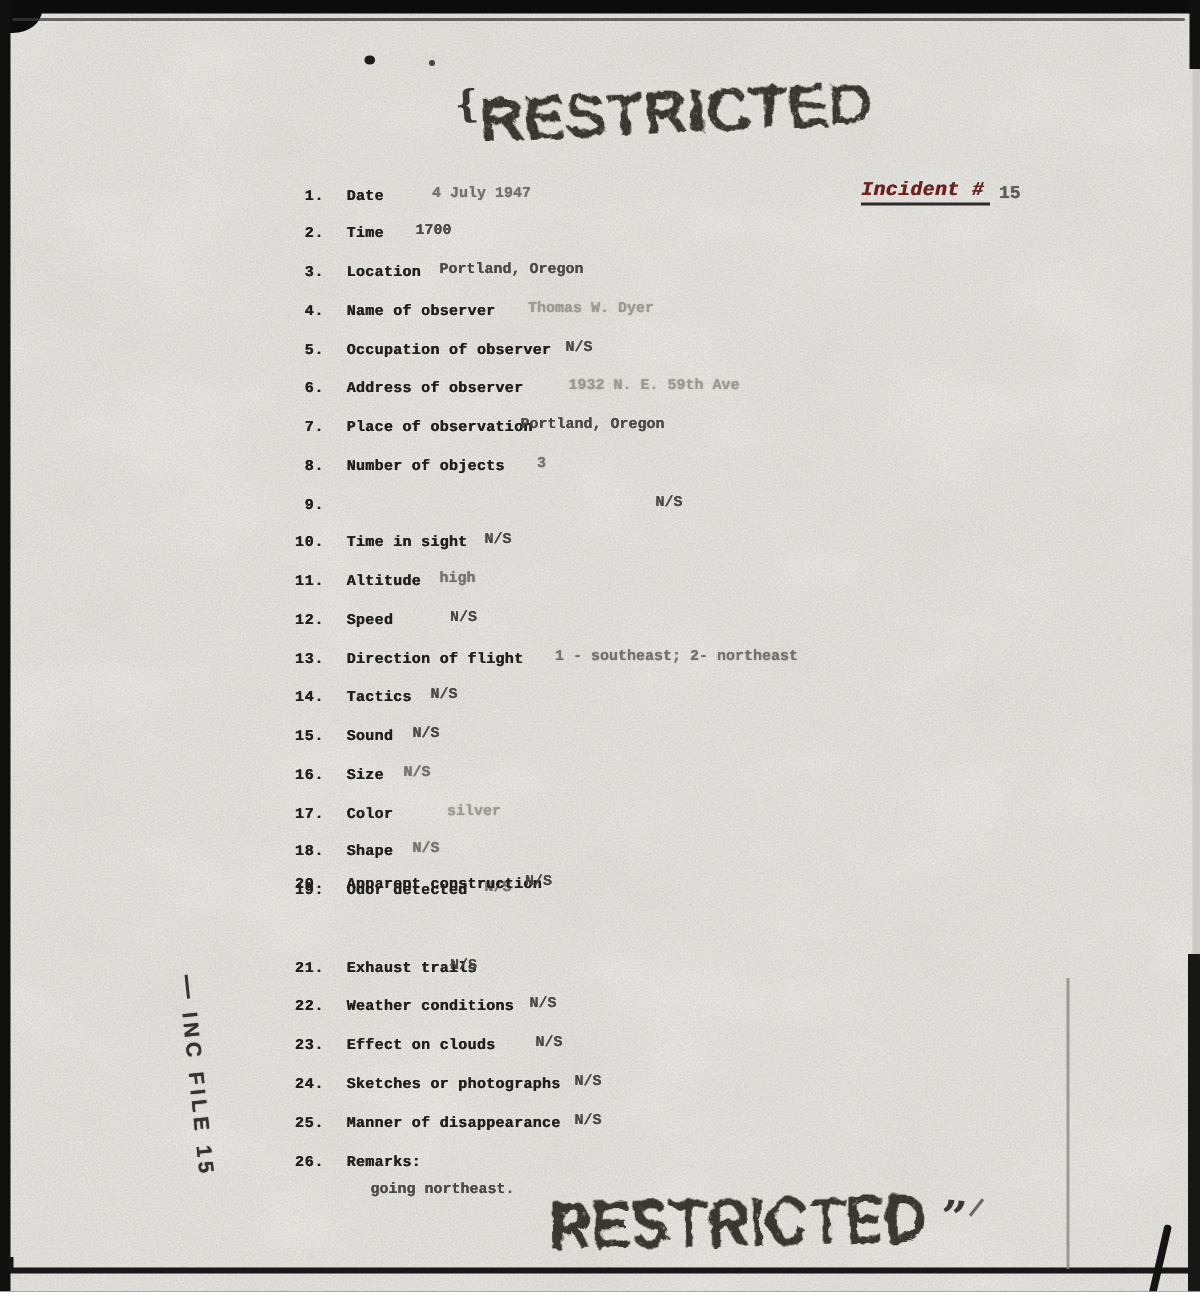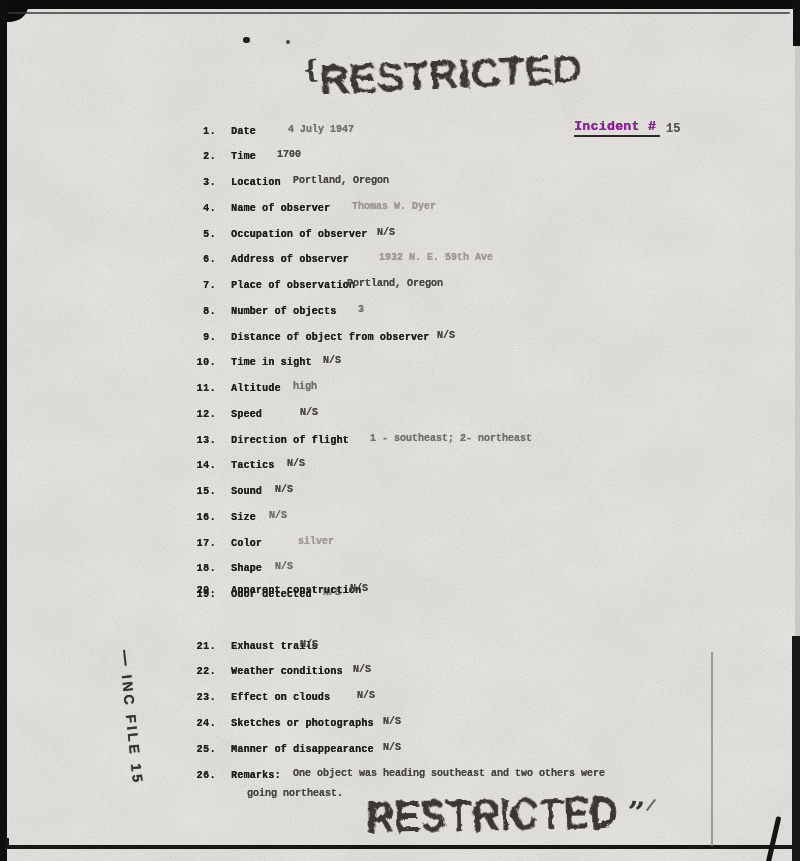--- a/index.html
+++ b/index.html
@@ -22,22 +22,22 @@
   .dot-1{left:243px;top:37px;width:7px;height:6px;background:#1d1d1d;border-radius:45%;}
   .dot-2{left:286px;top:40px;width:4px;height:4px;background:#454545;border-radius:50%;}
   .slash-small{left:650px;top:798px;width:2px;height:14px;background:#6a6864;transform:rotate(38deg);}
   .slash-big{left:771px;top:816px;width:5px;height:48px;background:#141414;transform:rotate(13deg);border-radius:2px;}
 
   
   .title{left:269px;top:97px;font-size:10px;font-weight:700;letter-spacing:.35px;color:#191919;
          text-shadow:.35px 0 0 #191919;white-space:pre;}
   .paren{left:303px;top:55px;font-size:25px;font-weight:700;color:#3b3936;font-family:"DejaVu Serif",serif;
          transform:rotate(-4deg);}
-  .incident-label{left:574px;top:119px;font-size:13px;font-weight:700;letter-spacing:.4px;color:#a21caf;
-         text-shadow:.4px 0 0 #21201d;border-bottom:2.5px solid #2a2a2a;padding:0 4px 1px 0;}
+  .incident-label{left:574px;top:119px;font-size:13px;font-weight:700;letter-spacing:.4px;color:#7f1d1d;
+         text-shadow:.4px 0 0 #21201d;border-bottom:2.5px solid #2a2a2a;padding:0 4px 1px 0;font-style:italic;}
   .incident-number{left:666px;top:122px;font-size:12px;font-weight:700;color:#5d5b57;
          text-shadow:0 0 .6px #5d5b57;}
 
   
   .stamp-top{left:312px;top:46px;transform:rotate(-2.6deg);}
   .stamp-bottom{left:360px;top:782px;transform:rotate(-1.2deg);}
   .stamp-text{font-family:"Liberation Sans",sans-serif;font-weight:700;fill:#2b2924;fill-opacity:.92;}
   .side-mark{left:627px;top:795px;font-size:30px;font-weight:700;color:#3a3834;transform:rotate(6deg);
          font-family:"DejaVu Serif",serif;}
   .margin-stamp{left:132px;top:649px;transform:rotate(84deg);transform-origin:0 0;display:flex;
@@ -153,21 +153,20 @@
         <span class="label">Place of observation</span>
         <span class="value v-norm" style="left: 347px;">Portland, Oregon</span>
       </div>
       <div class="row" style="top: 304.82px;">
         <span class="num">8.</span>
         <span class="label">Number of objects</span>
         <span class="value v-mid" style="left: 358px;">3</span>
       </div>
       <div class="row" style="top: 330.58px;">
         <span class="num">9.</span>
-        <span class="label">Distance of object from observer</span>
         <span class="value v-norm" style="left: 437px;">N/S</span>
       </div>
       <div class="row" style="top: 356.34px;">
         <span class="num">10.</span>
         <span class="label">Time in sight</span>
         <span class="value v-norm" style="left: 323px;">N/S</span>
       </div>
       <div class="row" style="top: 382.1px;">
         <span class="num">11.</span>
         <span class="label">Altitude</span>
@@ -239,21 +238,20 @@
         <span class="value v-norm" style="left: 383px;">N/S</span>
       </div>
       <div class="row" style="top: 742.74px;">
         <span class="num">25.</span>
         <span class="label">Manner of disappearance</span>
         <span class="value v-norm" style="left: 383px;">N/S</span>
       </div>
       <div class="row" style="top: 768.5px; padding-left: 24px;">
         <span class="num">26.</span>
         <span class="label">Remarks:</span>
-        <span class="value v-norm" style="left: 293px;">One object was heading southeast and two others were</span>
         <span class="value v-norm" style="left: 247px; top: 18px;">going northeast.</span>
       </div>
     </div>
 
   <div class="abs margin-stamp">
     <div class="bar"></div>
     <div class="txt">INC FILE 15</div>
   </div>
 
   <div class="abs stamp-bottom">

